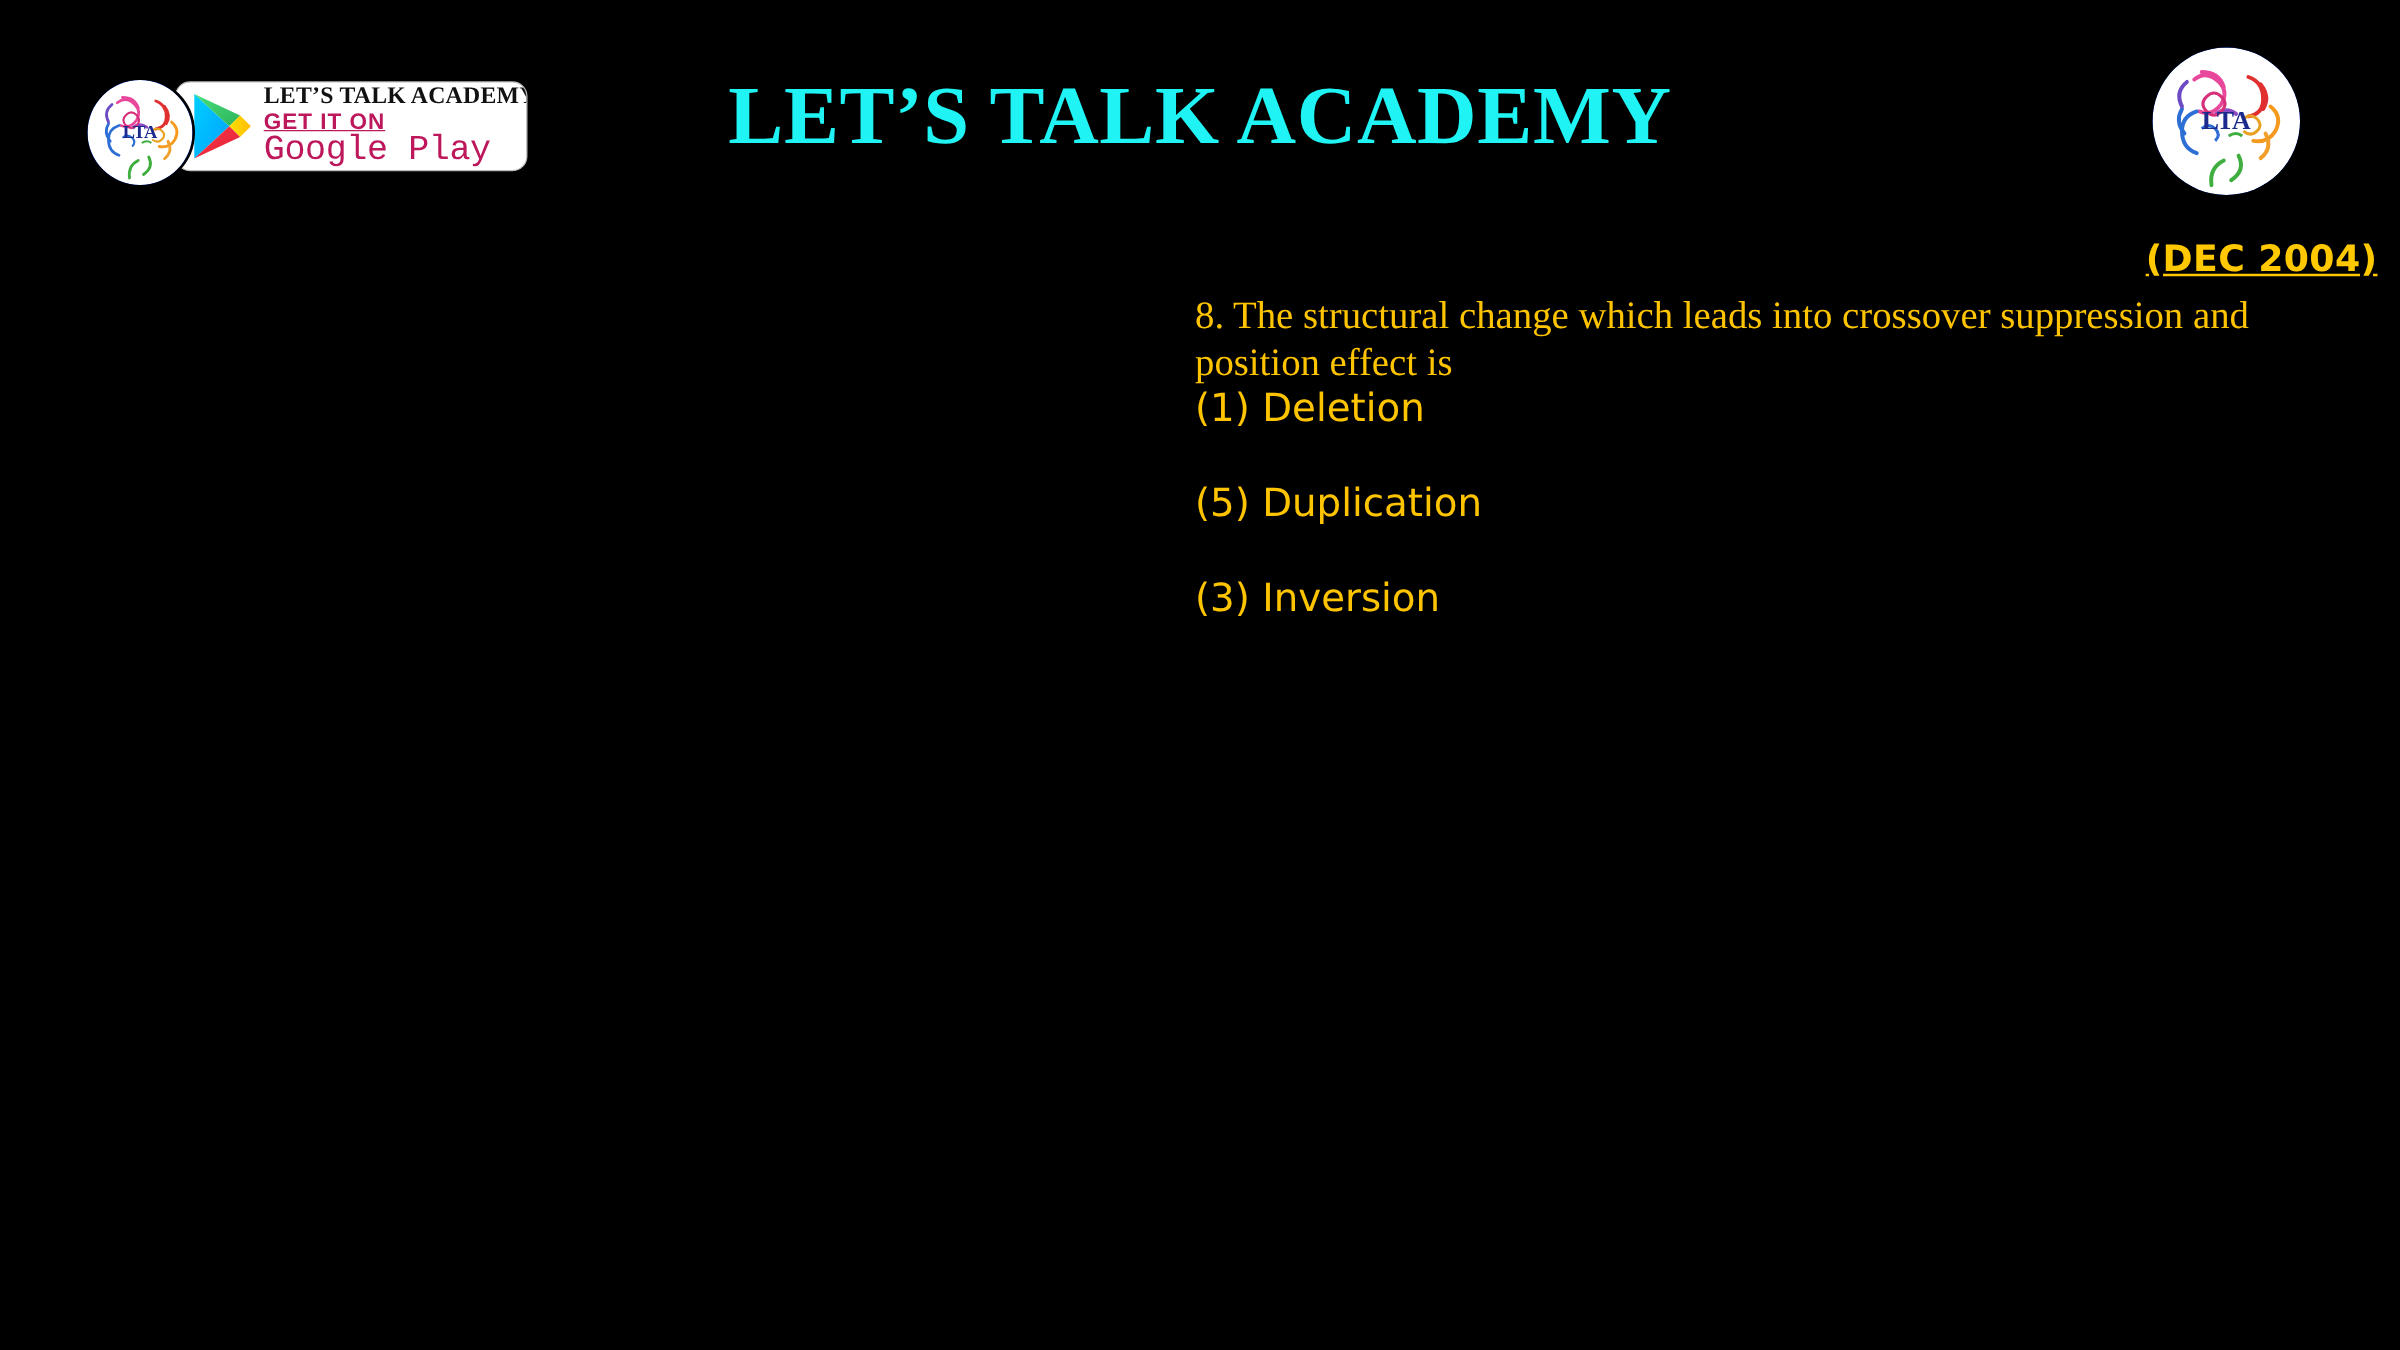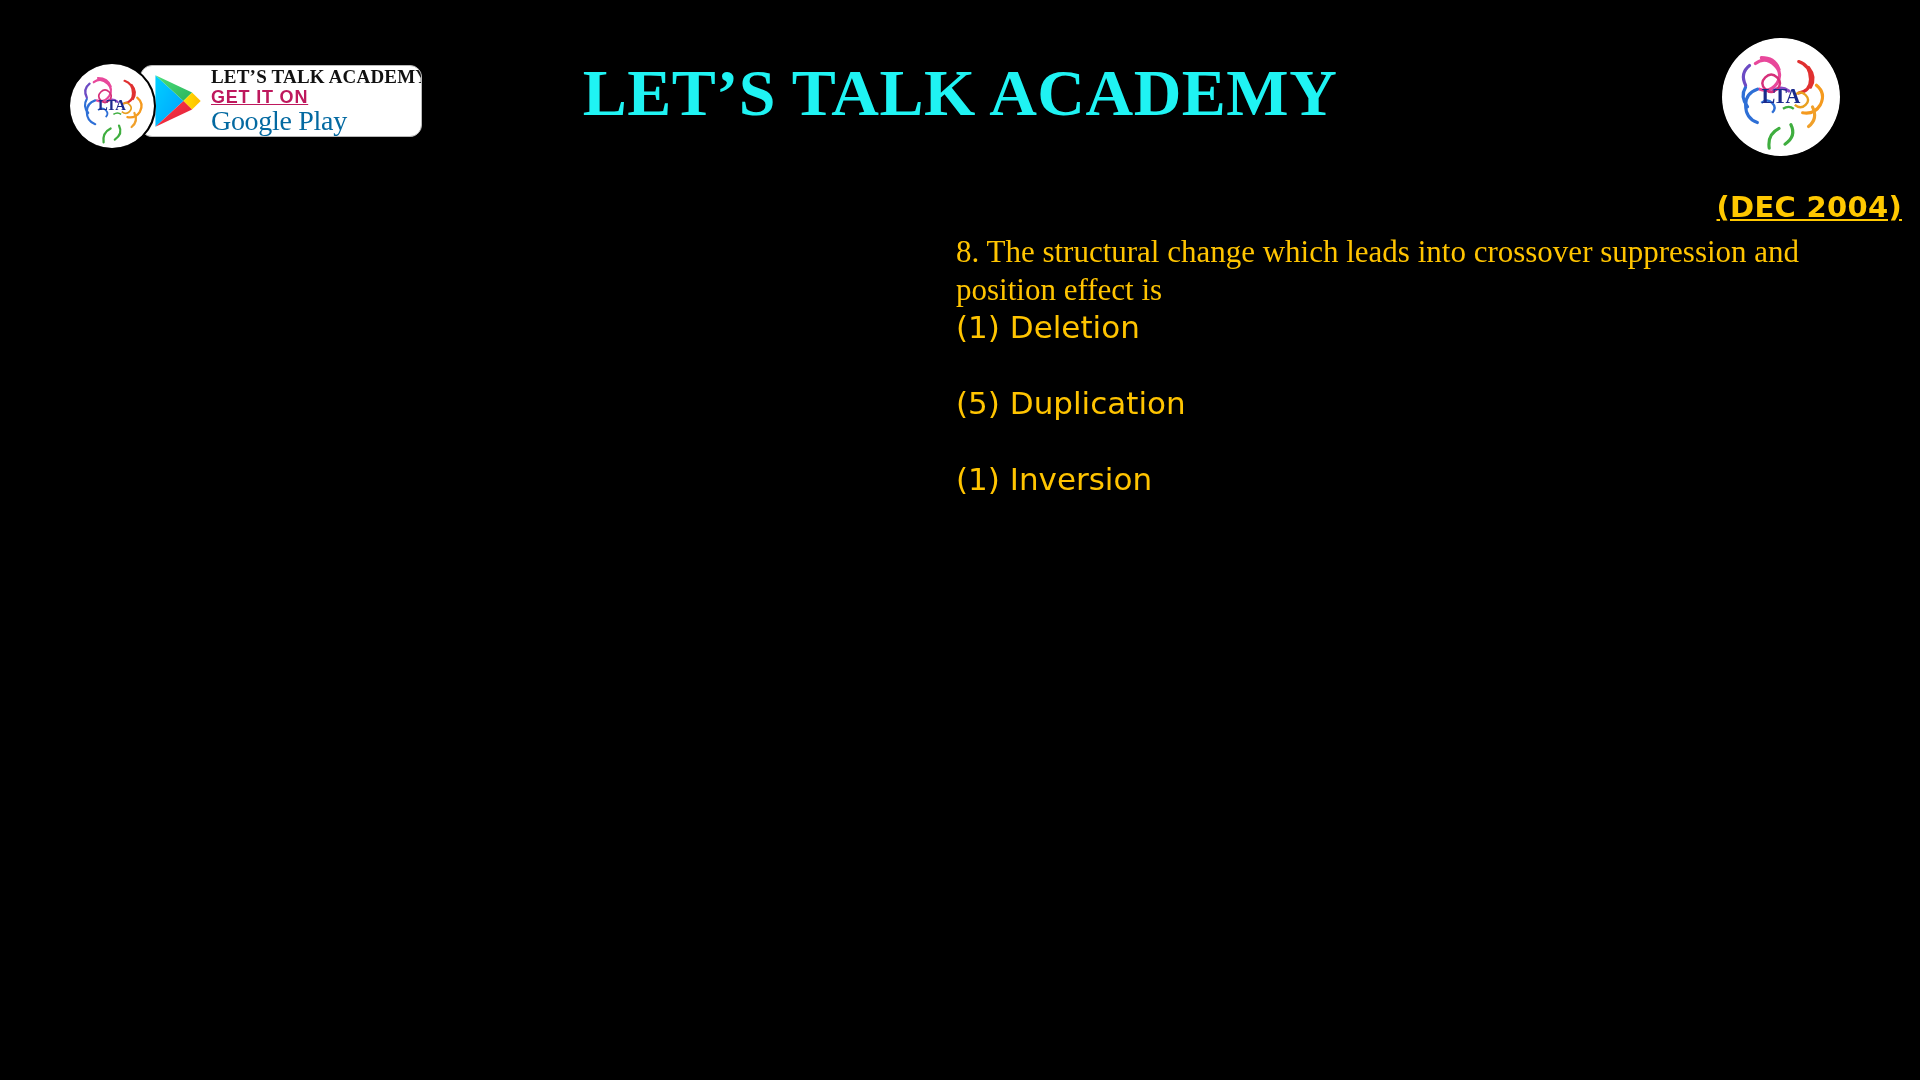--- a/index.html
+++ b/index.html
@@ -53,34 +53,34 @@
   .badge-getiton {
     font-family:"Liberation Sans", sans-serif;
     font-weight:bold;
     font-size:18px;
     color:#be185d;
     letter-spacing:0.8px;
     white-space:nowrap;
     text-decoration:underline;
   }
   .badge-googleplay {
-    font-family:Liberation Serif, serif;
+    font-family:Liberation Mono, monospace;
     font-weight:500;
     font-size:28px;
-    color:#0369a1;
+    color:#be185d;
     letter-spacing:-0.3px;
     white-space:nowrap;
     margin-top:1px;
   }
 
   
   .lta-logo {
     position:absolute;
     border-radius:50%;
-    background:#737373;
+    background:#1d4ed8;
     overflow:hidden;
   }
   #lta-logo-left {
     left:68px; top:62px;
     width:88px; height:88px;
     z-index:5;
     border:2px solid #000000;
   }
   #lta-logo-right {
     left:1722px; top:38px;
@@ -236,17 +236,17 @@
     </svg>
   </div>
 
   <div id="exam-date">(DEC 2004)</div>
 
   <div id="question-block">
     <div id="question-text">8. The structural change which leads into crossover suppression and position effect is</div>
     <ul id="options-list">
       <li class="option-item">(1) Deletion</li>
       <li class="option-item">(5) Duplication</li>
-      <li class="option-item">(1) Inversion</li>
+      <li class="option-item">(3) Inversion</li>
     </ul>
   </div>
 
 </div>
 
 </body></html>

